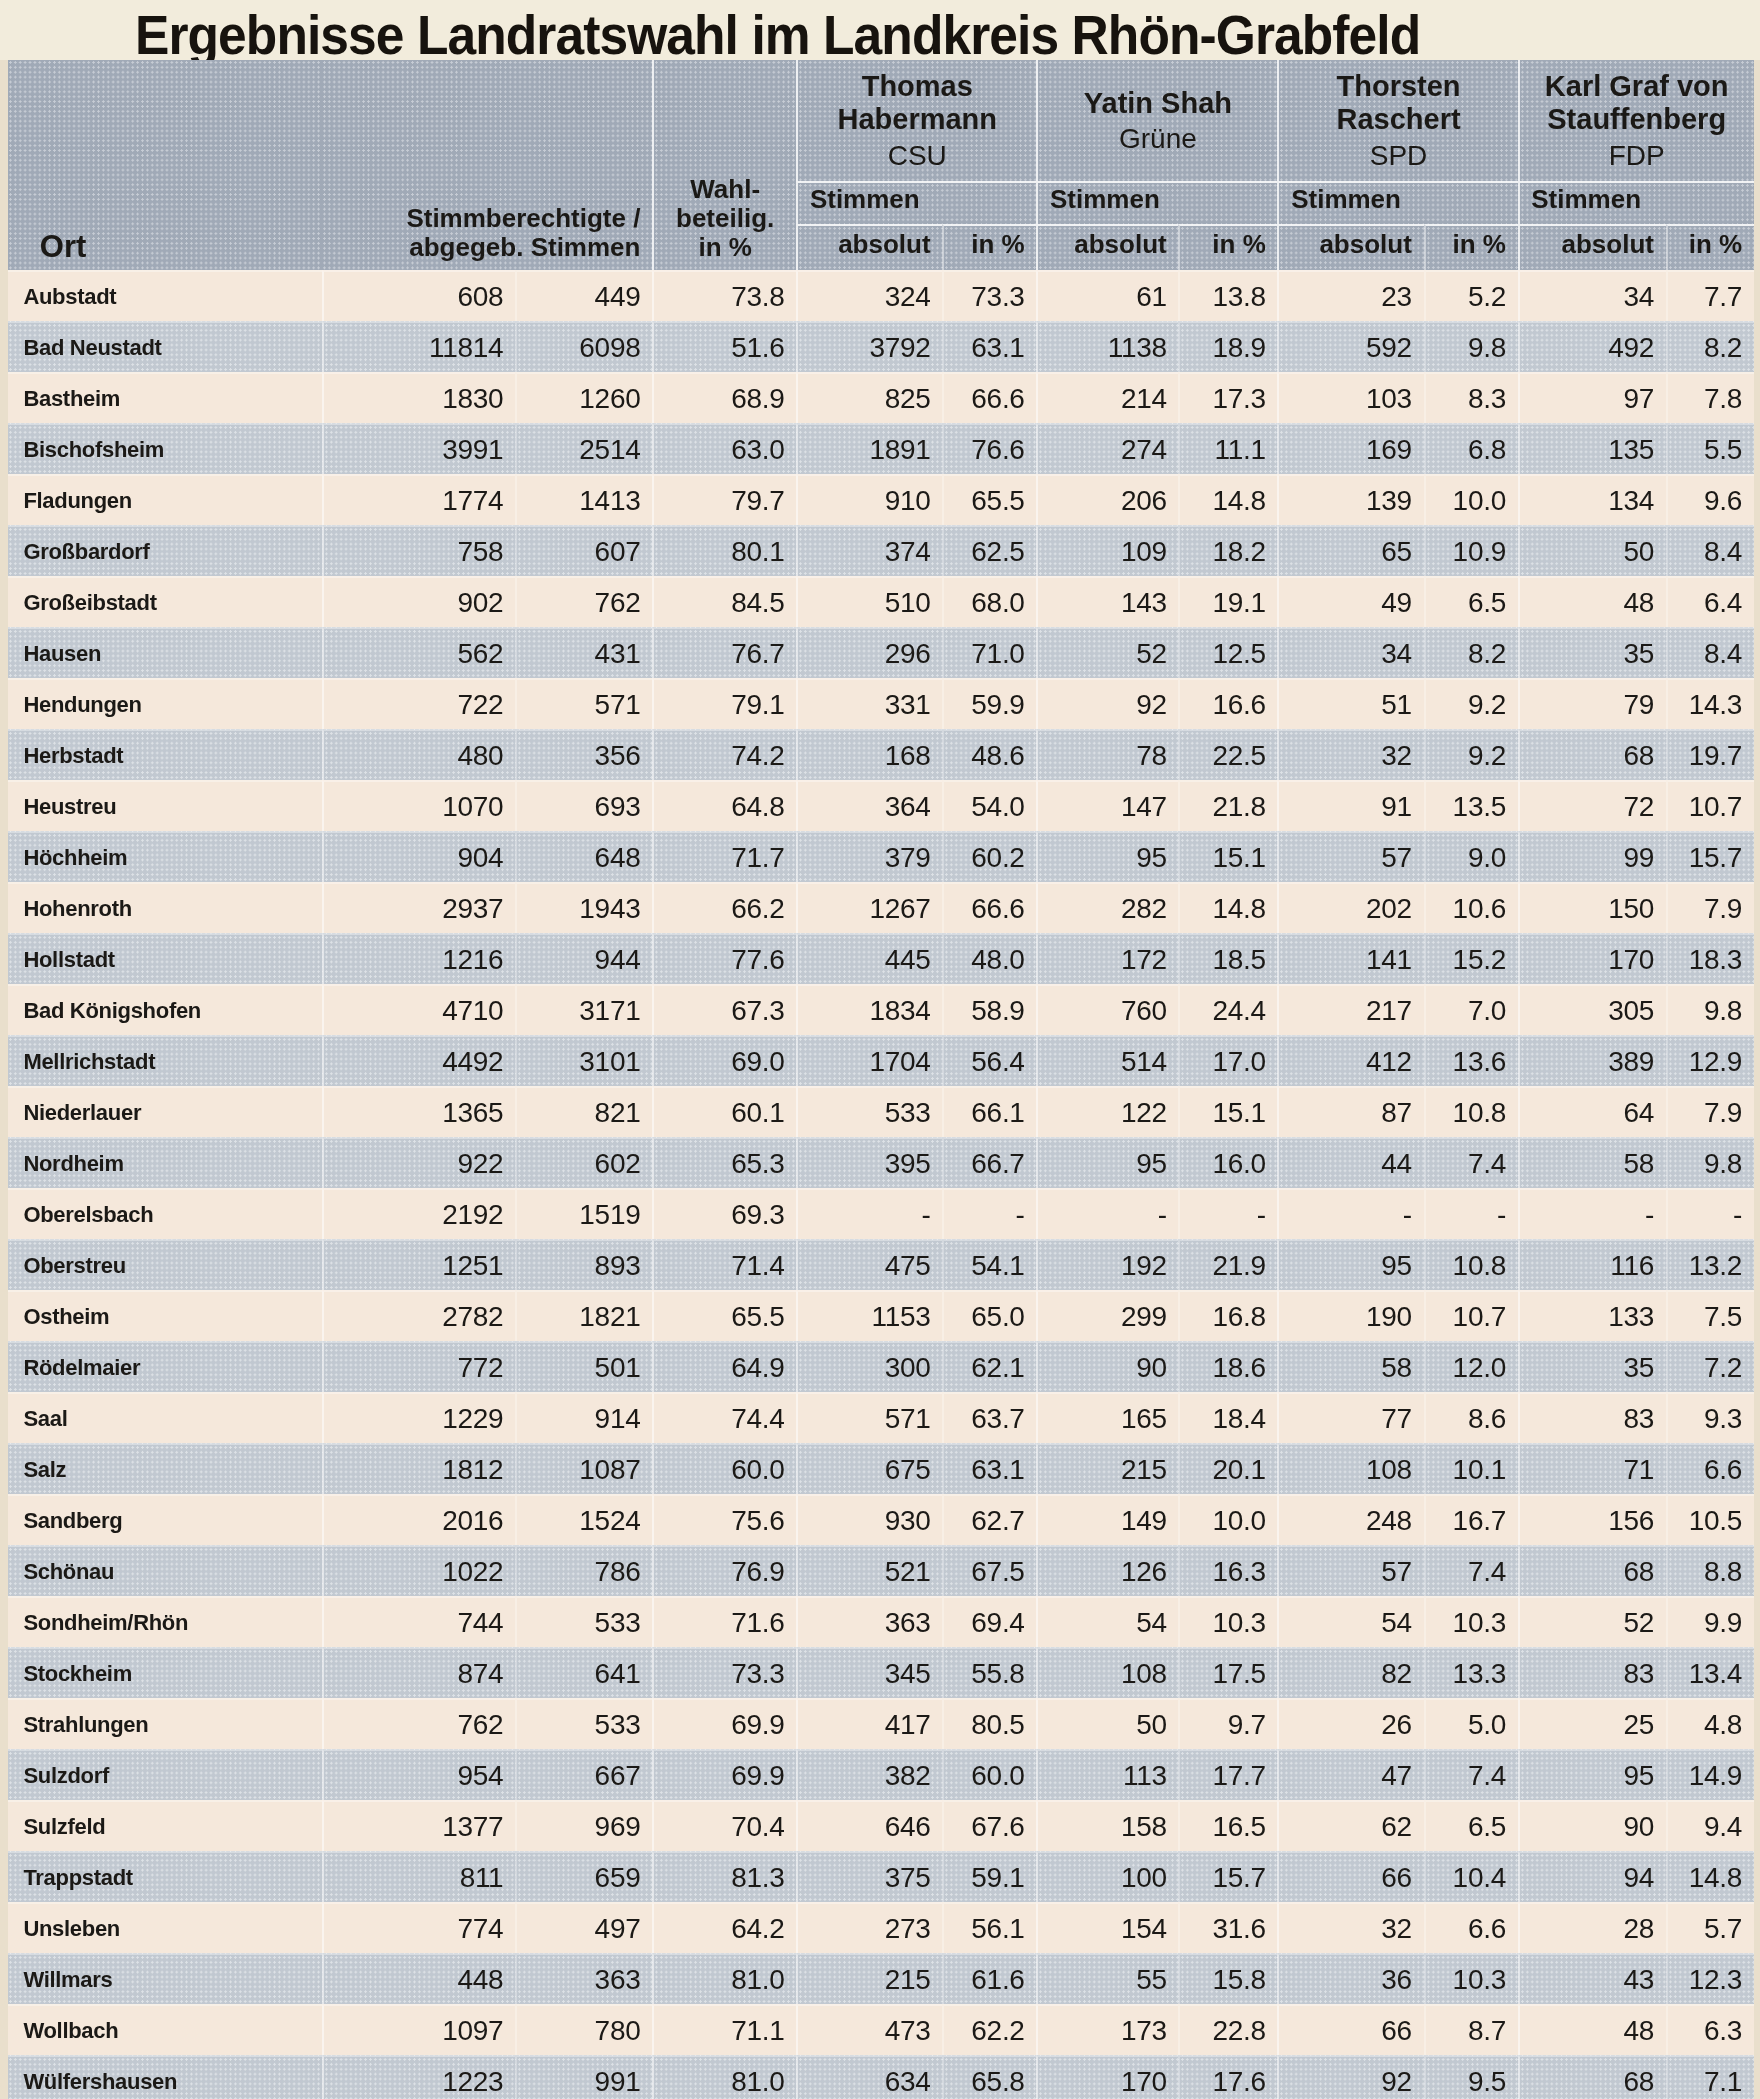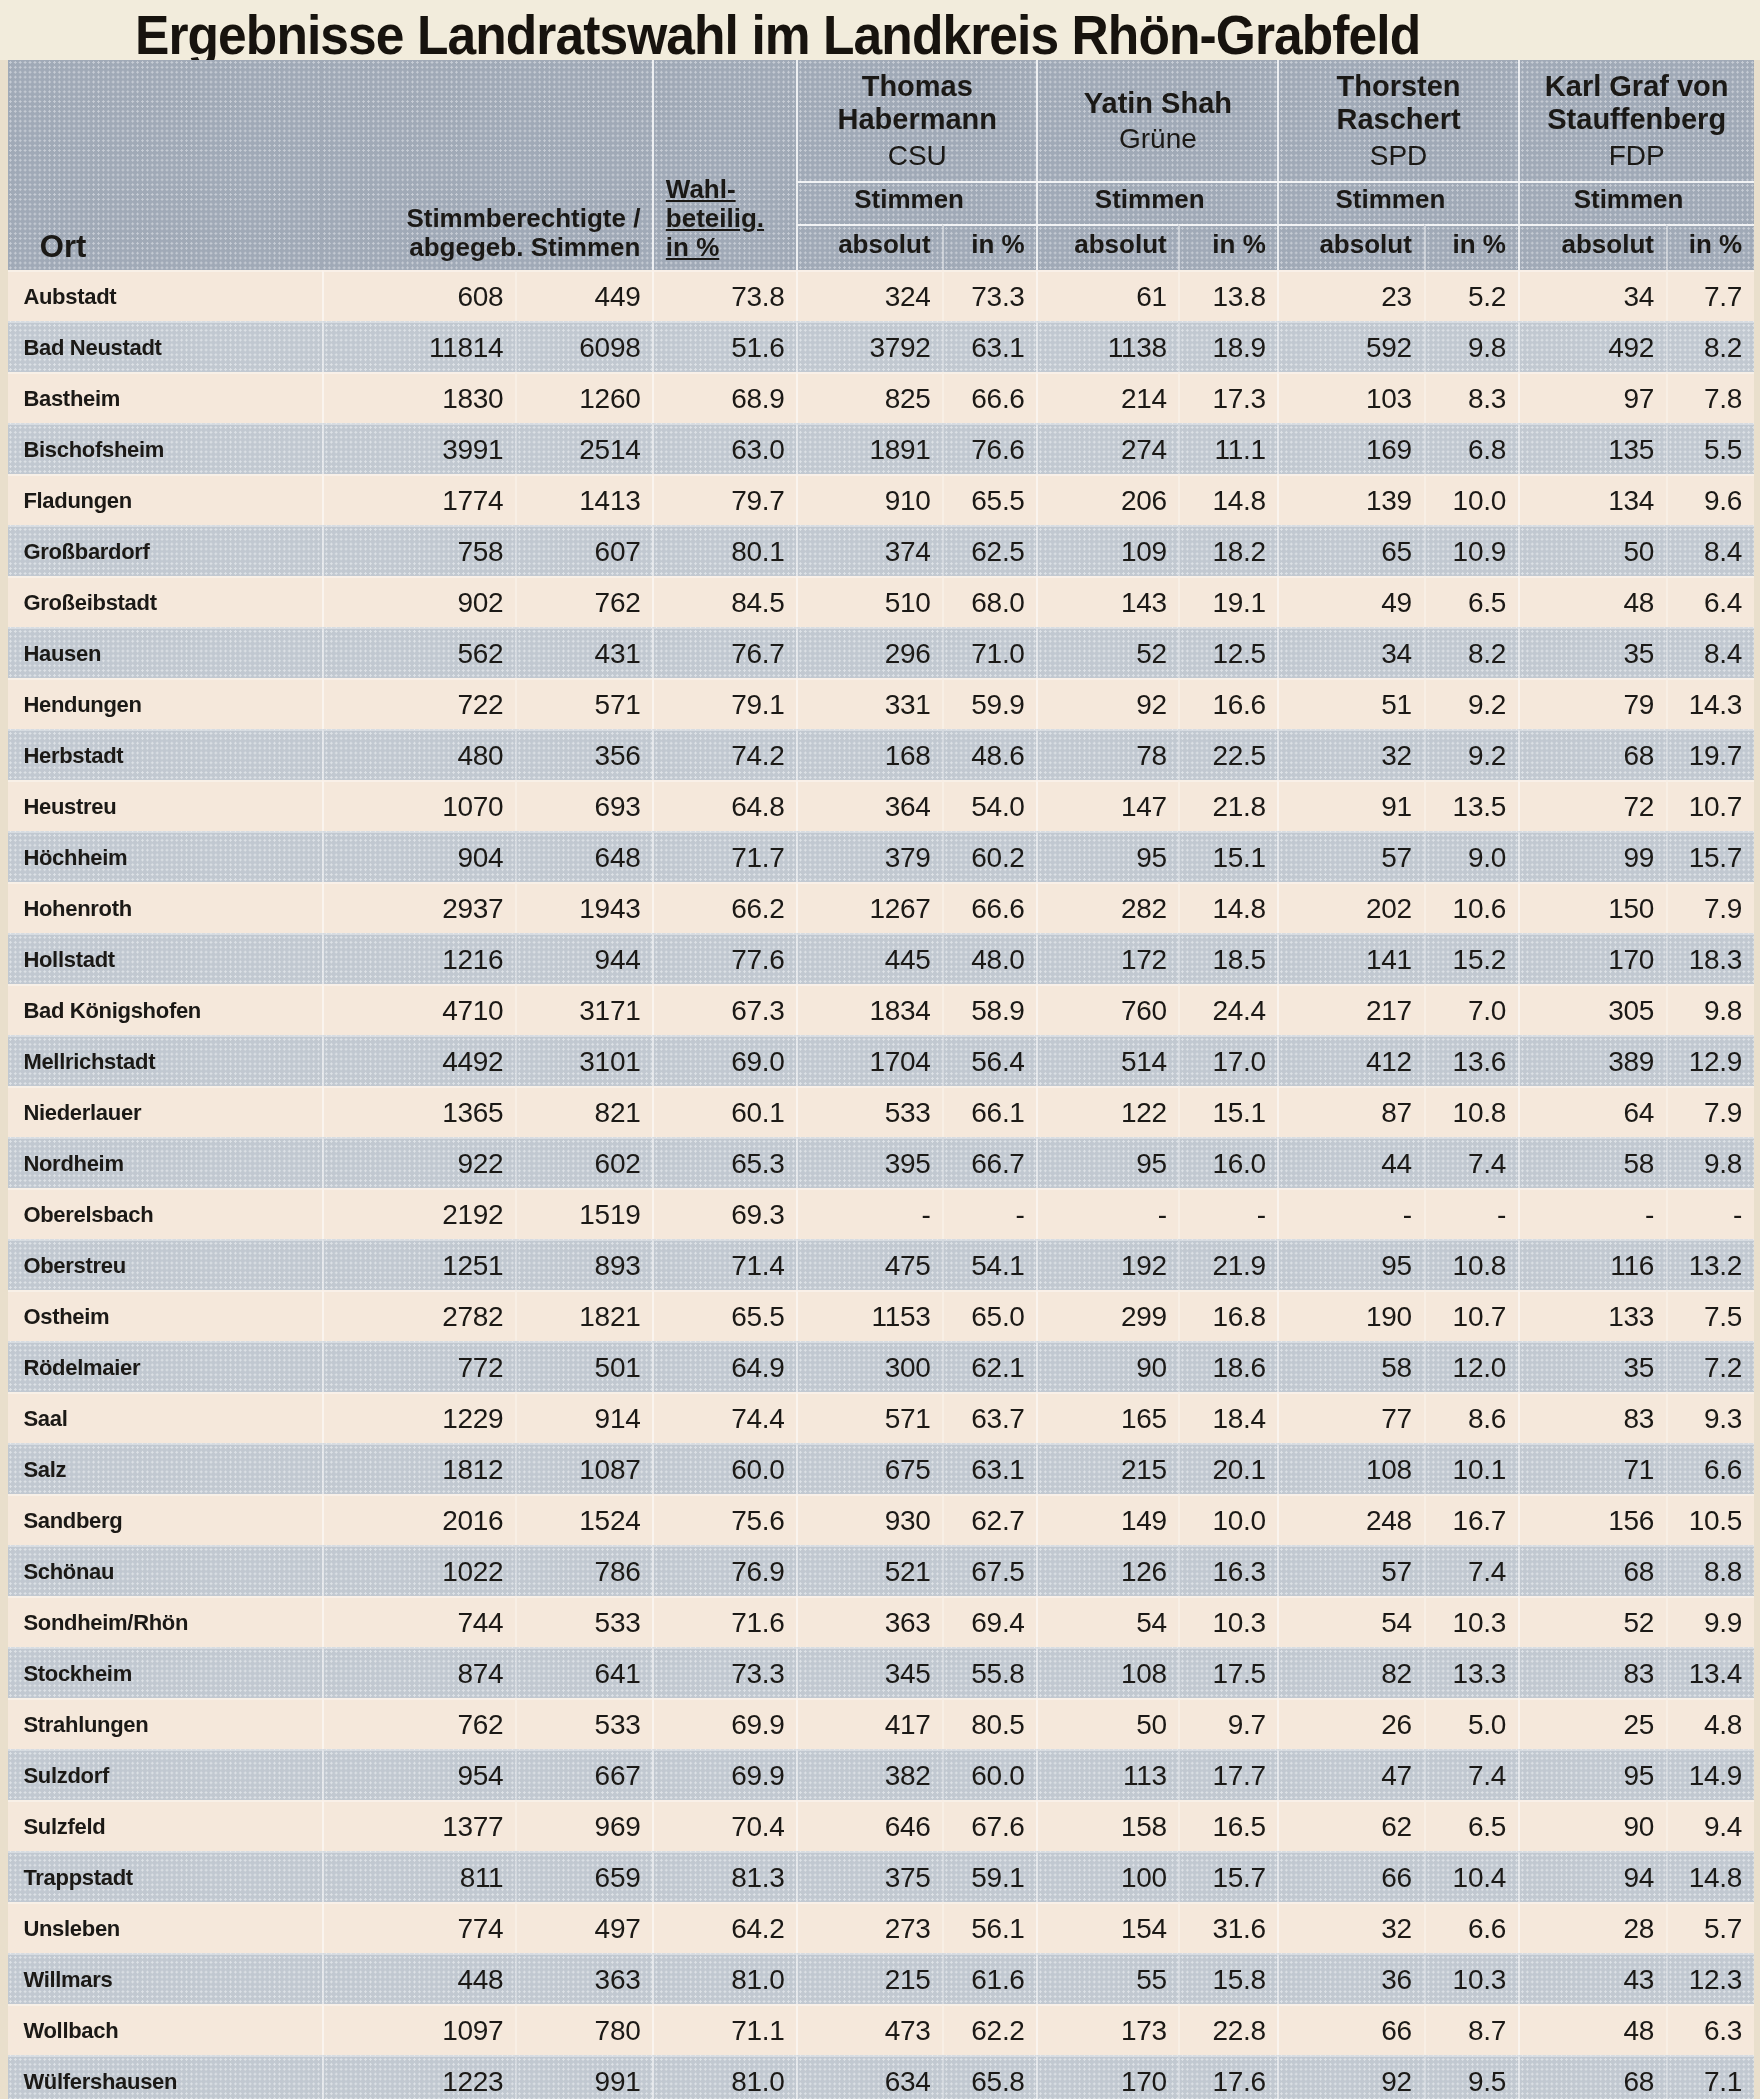--- a/index.html
+++ b/index.html
@@ -30,26 +30,26 @@
   thead th{
     background-color:#a8b1be;
     background-image:radial-gradient(rgba(255,255,255,0.35) 1.1px, rgba(20,30,50,0.05) 1.1px);
     background-size:4.9px 4.9px;
     font-weight:bold;vertical-align:bottom;
     padding:0 11.7px 7.8px 11.7px;
     font-size:26px;line-height:1.12;
   }
   th.ort-h{text-align:left;font-size:31px;padding-left:32px;padding-bottom:5.9px;}
   th.sb-h{text-align:right;white-space:pre-line;}
-  th.wb-h{text-align:left;white-space:pre-line;text-decoration:underline;}
+  th.wb-h{text-align:center;white-space:pre-line;}
   th.cand{vertical-align:middle;text-align:center;padding:5.9px 7.8px;height:109px;}
   th.cand .cand-name{font-size:29px;font-weight:bold;line-height:1.15;margin:0 auto;max-width:230px;}
   th.cand .cand-party{font-size:28px;font-weight:normal;margin-top:2.9px;}
   th.stimmen-h{
-    text-align:center;padding-right:28px;height:33px;vertical-align:middle;
+    text-align:left;padding-right:28px;height:33px;vertical-align:middle;
     border-top:2.9px solid rgba(255,255,255,0.85);
   }
   th.sub-h{
     text-align:right;height:37px;vertical-align:middle;
     border-top:2.9px solid rgba(255,255,255,0.85);
   }
   
   .bL{border-left:2.9px solid rgba(255,255,255,0.8);}
   .bl{border-left:2px solid rgba(255,255,255,0.45);}
   tbody td{

